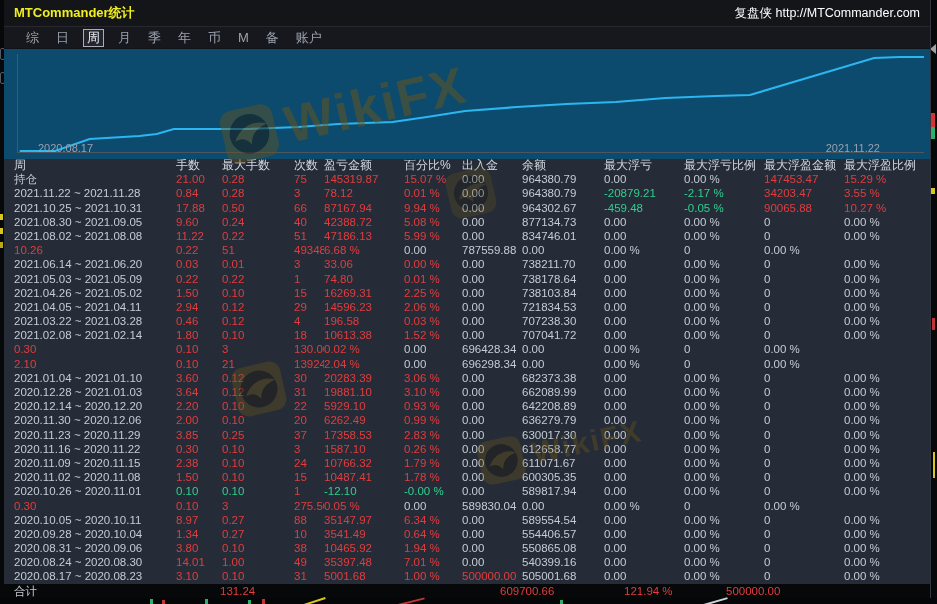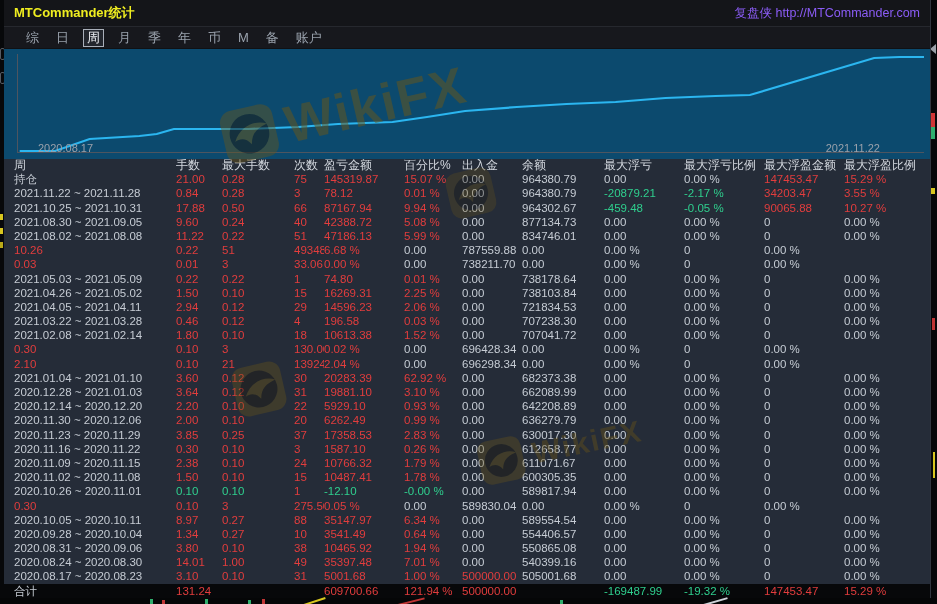--- a/index.html
+++ b/index.html
@@ -11,21 +11,21 @@
   
   .edge{position:absolute;top:0;bottom:0;background:#07080a;z-index:0;}
   #edge-left{left:0;width:4px;}
   #edge-right{right:0;width:7px;}
   .frag{position:absolute;}
   
   #window{position:absolute;left:4px;top:0;width:926px;height:604px;background:#252c38;z-index:1;border-right:1px solid #31363f;}
   
   #titlebar{height:27px;background:#141519;border-bottom:1px solid #26282e;display:flex;align-items:center;justify-content:space-between;padding:0 10px;box-sizing:border-box;}
   #title{color:#f0ee20;font-weight:bold;font-size:13px;}
-  #brand{color:#8b5cf6;font-size:12.5px;}
+  #brand{color:#ffffff;font-size:12.5px;}
   
   #menubar{height:21px;background:#17181d;display:flex;align-items:center;gap:11px;padding-left:19px;border-bottom:1px solid #101114;}
   .menu-item{color:#99a1ac;font-size:13px;padding:0 3px;line-height:16px;cursor:default;}
   .menu-item.active{color:#eceef2;border:1px solid #a9afb9;background:#23262d;}
   
   #chart{position:relative;height:110px;background:#0c4a6e;}
   #chart svg{position:absolute;left:13px;top:4px;width:907px;height:100px;}
   #axis-y{position:absolute;left:13px;top:5px;width:1px;height:99px;background:#4d5560;}
   #axis-x{position:absolute;left:13px;top:103px;height:1px;width:907px;background:#4d5560;}
   .chart-label{position:absolute;font-size:11px;color:#9aa1ab;top:93px;}
@@ -33,21 +33,21 @@
   #chart-label-end{right:50px;margin-left:28px;}
   
   #table{position:absolute;left:0;top:158px;width:926px;}
   .trow{display:grid;grid-template-columns:162px 46px 72px 30px 80px 58px 60px 82px 80px 80px 80px 1fr;
         padding-left:10px;height:14.2px;line-height:14.2px;font-size:11.5px;white-space:nowrap;overflow:hidden;}
   .trow span{overflow:hidden;}
   .thead span{color:#d3d8df;font-size:12px;}
   .cw{color:#c6ccd4;}
   .cr{color:#e23d3d;}
   .cg{color:#2fcf8e;}
-  .trow.total{background:#07080a;}
+  .trow.total{background:#07080a;gap:44px;}
   
   #bottom-strip{position:absolute;left:0;bottom:0;width:937px;height:6px;background:#050607;z-index:2;}
   
   .wm{position:absolute;display:flex;align-items:center;gap:8px;color:#6b5617;pointer-events:none;z-index:3;}
   .wm .txt{font-weight:bold;letter-spacing:2px;}
   .wm svg{display:block;}
 </style>
 </head>
 <body>
 
@@ -189,20 +189,21 @@
         <span class="cr">49348.18</span>
         <span class="cr">6.68 %</span>
         <span class="cw">0.00</span>
         <span class="cw">787559.88</span>
         <span class="cw">0.00</span>
         <span class="cw">0.00 %</span>
         <span class="cw">0</span>
         <span class="cw">0.00 %</span>
       </div>
       <div class="trow">
+        <span class="cw">2021.06.14 ~ 2021.06.20</span>
         <span class="cr">0.03</span>
         <span class="cr">0.01</span>
         <span class="cr">3</span>
         <span class="cr">33.06</span>
         <span class="cr">0.00 %</span>
         <span class="cw">0.00</span>
         <span class="cw">738211.70</span>
         <span class="cw">0.00</span>
         <span class="cw">0.00 %</span>
         <span class="cw">0</span>
@@ -303,21 +304,21 @@
         <span class="cw">0.00 %</span>
         <span class="cw">0</span>
         <span class="cw">0.00 %</span>
       </div>
       <div class="trow">
         <span class="cw">2021.01.04 ~ 2021.01.10</span>
         <span class="cr">3.60</span>
         <span class="cr">0.12</span>
         <span class="cr">30</span>
         <span class="cr">20283.39</span>
-        <span class="cr">62.92 %</span>
+        <span class="cr">3.06 %</span>
         <span class="cw">0.00</span>
         <span class="cw">682373.38</span>
         <span class="cw">0.00</span>
         <span class="cw">0.00 %</span>
         <span class="cw">0</span>
         <span class="cw">0.00 %</span>
       </div>
       <div class="trow">
         <span class="cw">2020.12.28 ~ 2021.01.03</span>
         <span class="cr">3.64</span>

